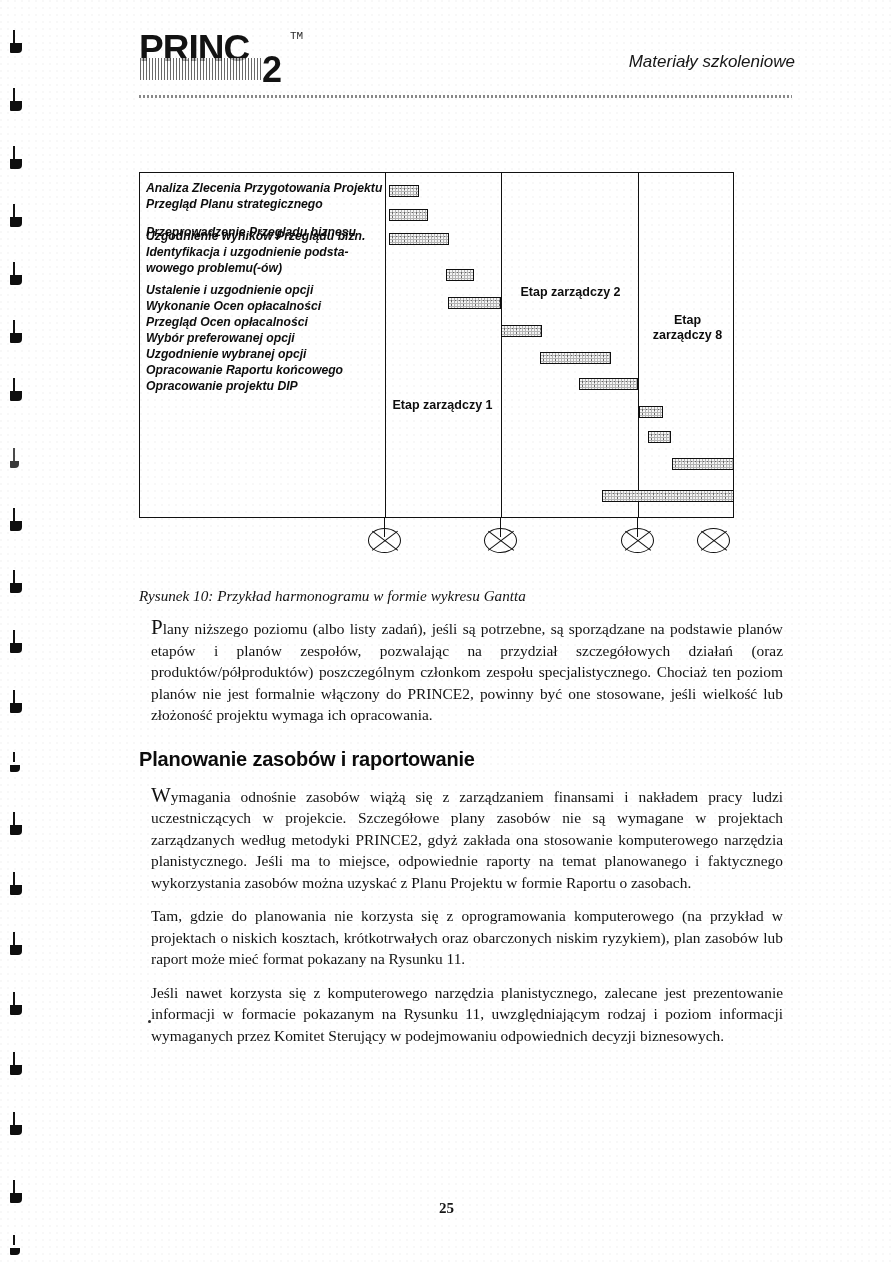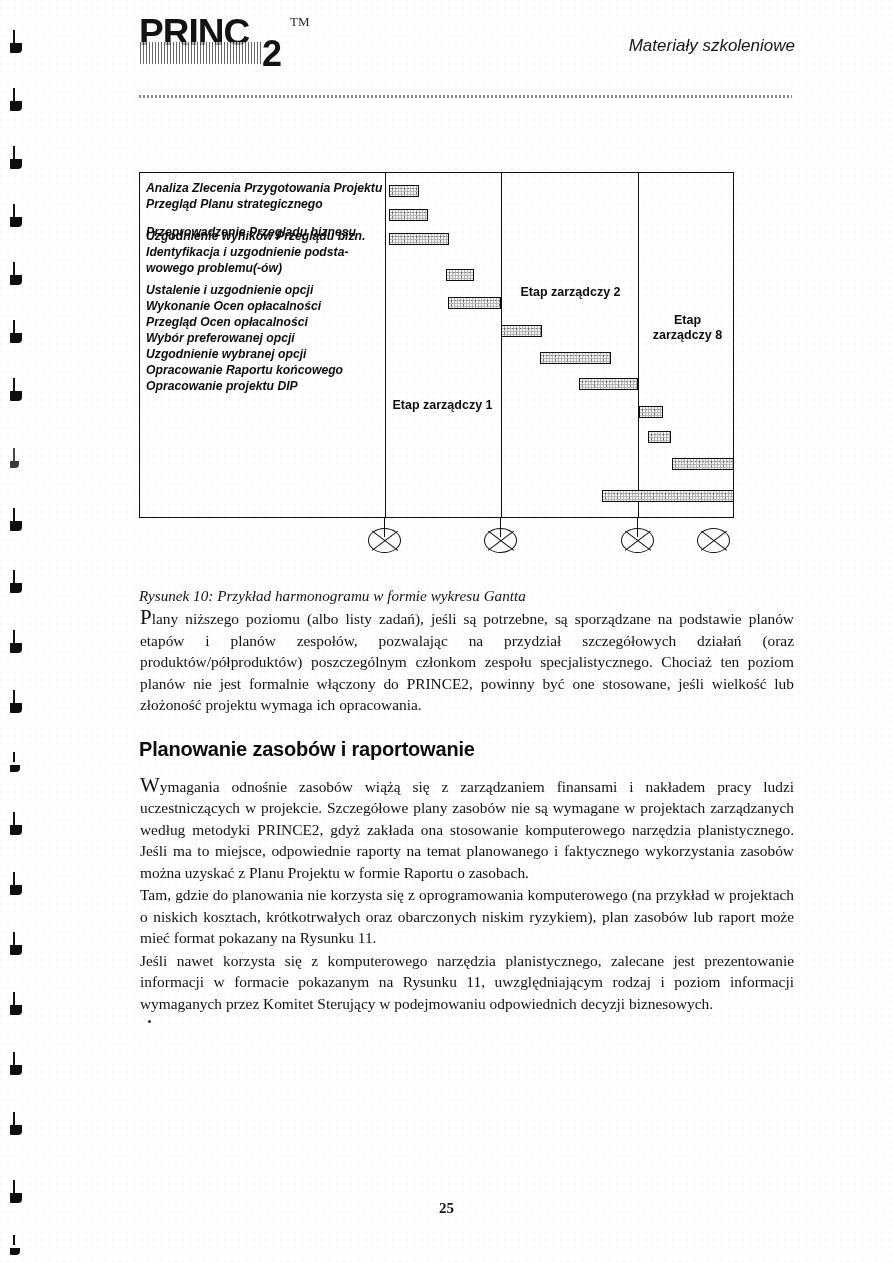--- a/index.html
+++ b/index.html
@@ -51,21 +51,21 @@
   }
   .bind-mark.faint .stem { background: #4a4a4a; height: 13px; width: 2px; }
   .bind-mark.faint .foot { background: #3a3a3a; height: 7px; width: 9px; }
   .bind-mark.tiny .stem { height: 10px; }
   .bind-mark.tiny .foot { height: 7px; width: 10px; }
 
   
   #header {
     position: absolute;
     left: 139px;
-    top: 14px;
+    top: 30px;
     width: 656px;
     height: 70px;
   }
   #logo {
     position: absolute;
     left: 0;
     top: 0;
     width: 175px;
     height: 60px;
   }
@@ -87,22 +87,22 @@
     font-family: "Liberation Sans", sans-serif;
     font-weight: bold;
     font-size: 36px;
     color: #131313;
     line-height: 36px;
   }
   #logo .tm {
     position: absolute;
     left: 151px;
     top: 0px;
-    font-family: Liberation Serif, serif;
-    font-size: 13px;
+    font-family: Liberation Mono, monospace;
+    font-size: 11px;
     color: #2b2b2b;
   }
   #logo .speckle {
     position: absolute;
     left: 1px;
     top: 28px;
     width: 122px;
     height: 22px;
     background:
       repeating-linear-gradient(
@@ -232,21 +232,21 @@
     font-size: 15.2px;
     line-height: 19px;
     margin: 0 0 2px 0;
     color: #141414;
   }
   p.body {
     font-family: "Liberation Serif", serif;
     font-size: 15.4px;
     line-height: 21.5px;
     text-align: justify;
-    margin: 1px;
+    margin: 12px;
     color: #121212;
   }
   h2.section {
     font-family: "Liberation Sans", sans-serif;
     font-weight: bold;
     font-size: 20px;
     margin: 22px 0 14px 0;
     color: #0c0c0c;
     letter-spacing: -0.2px;
   }

